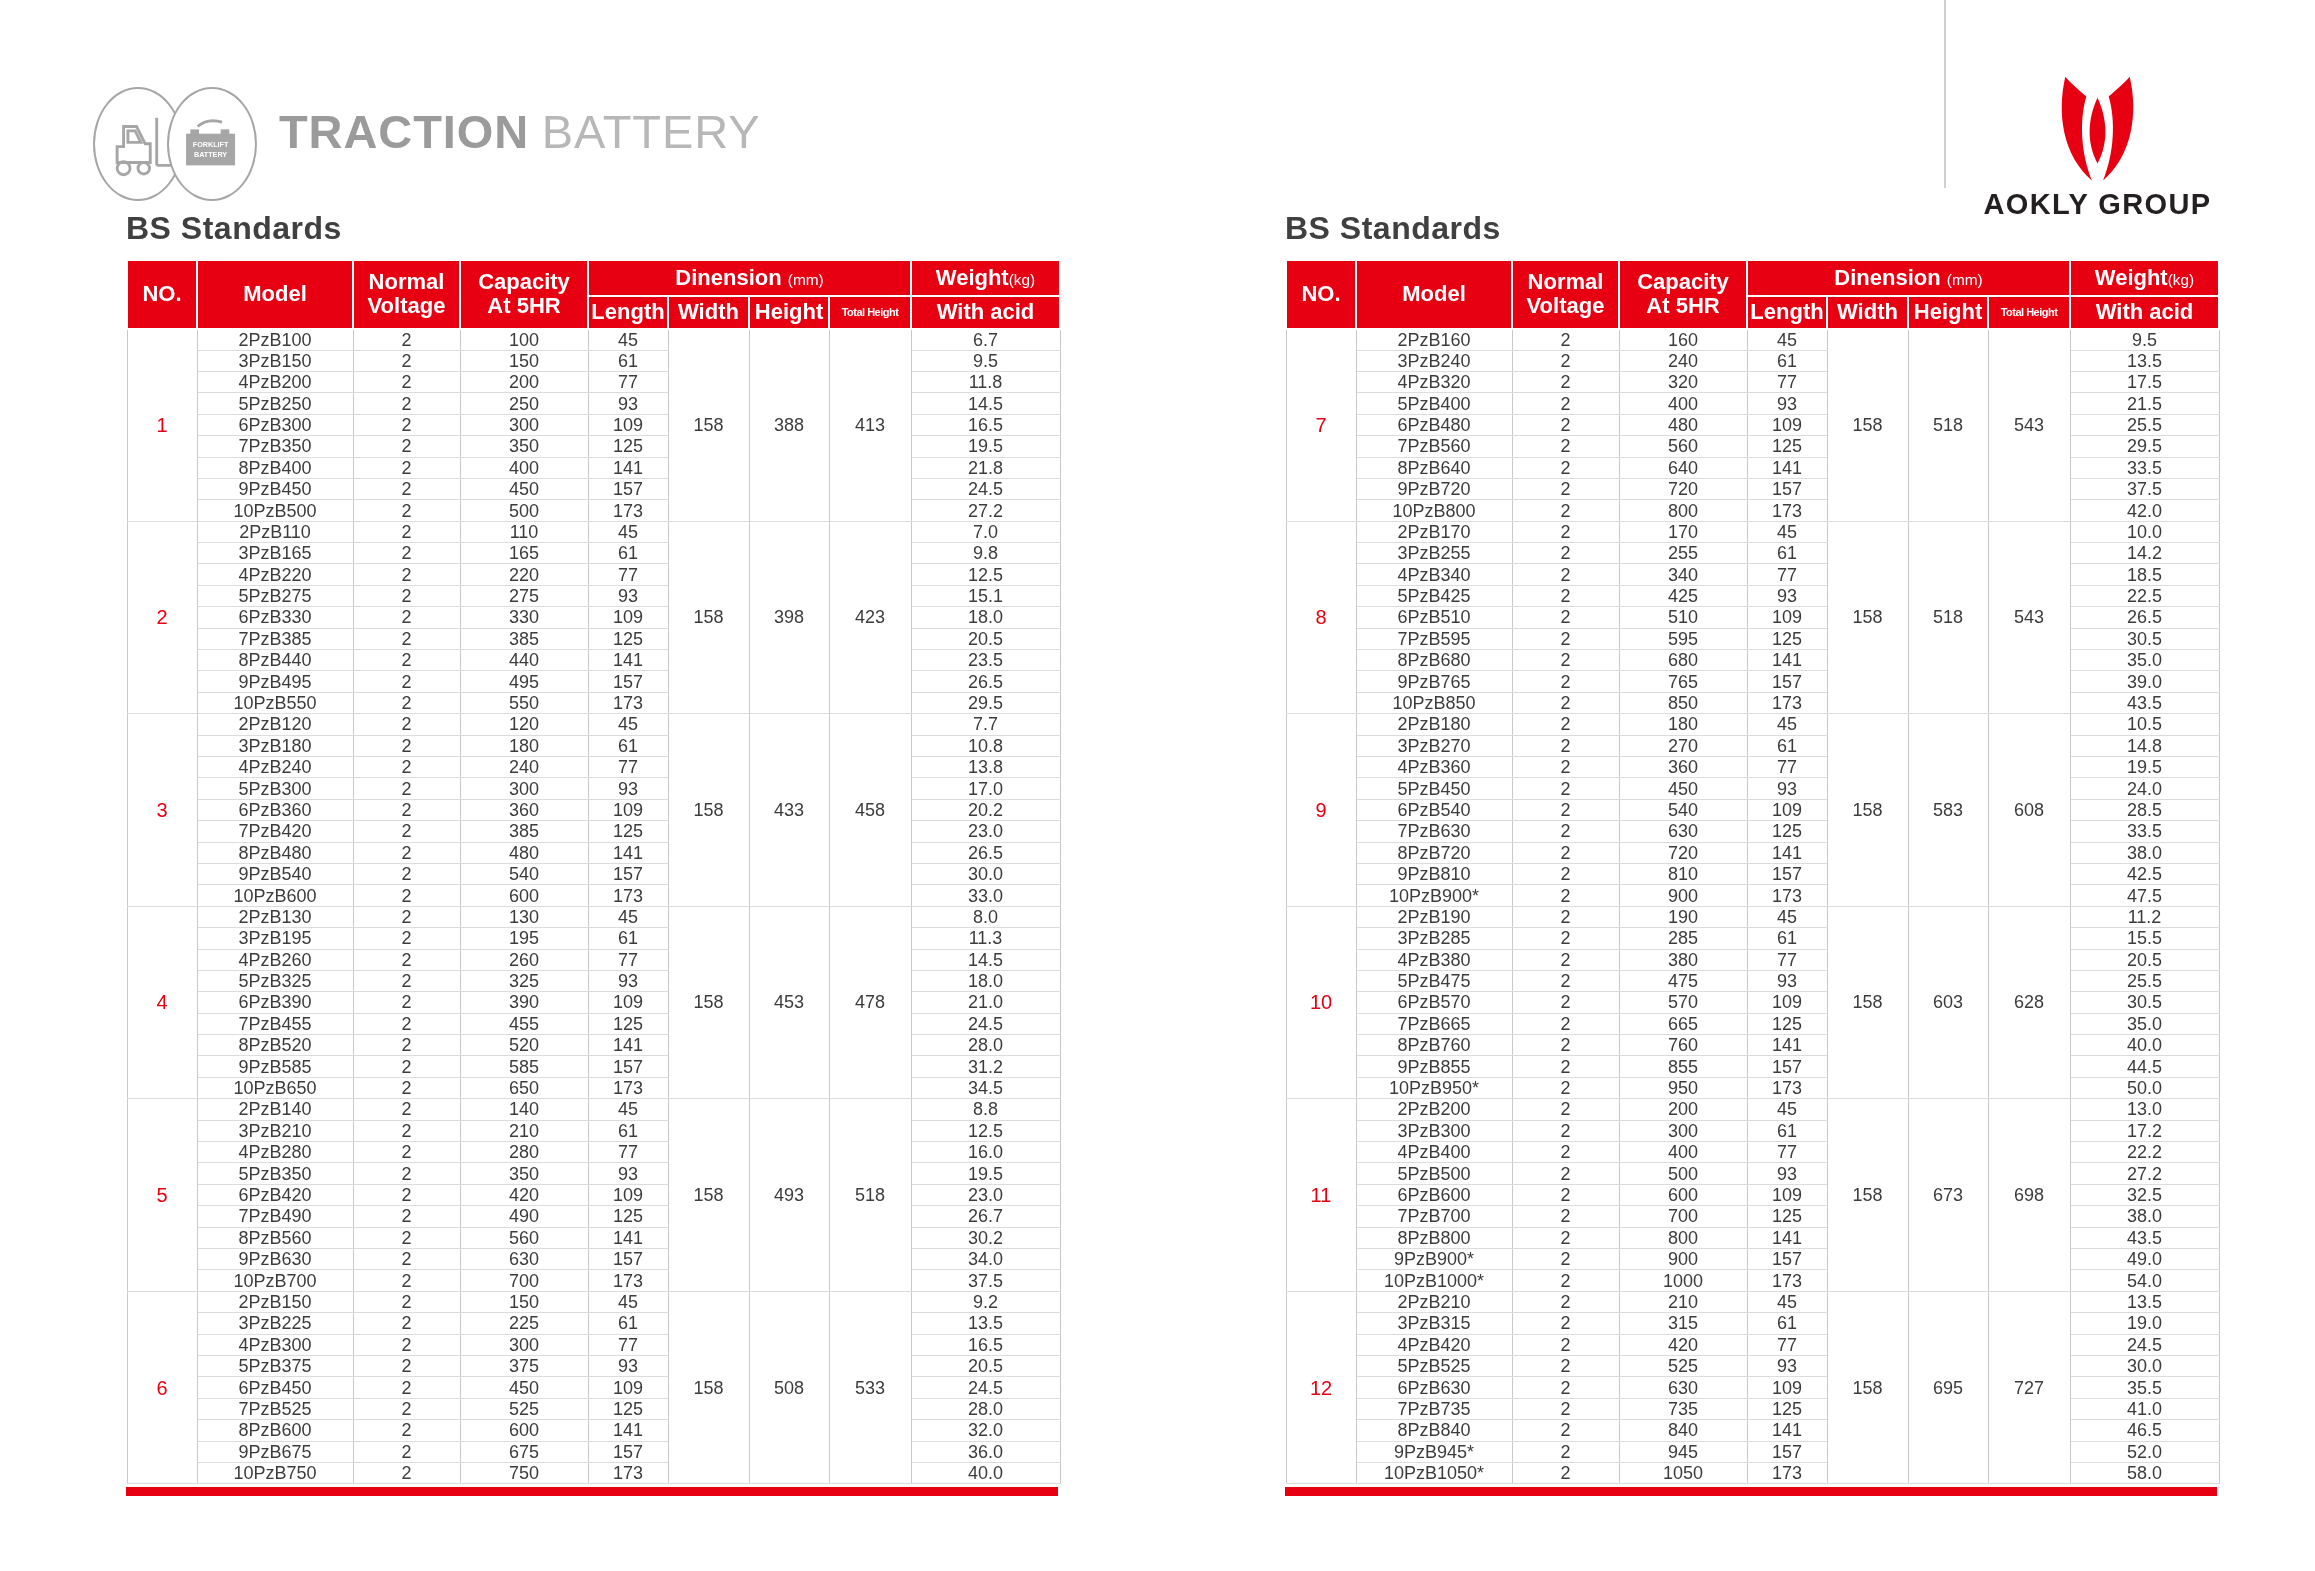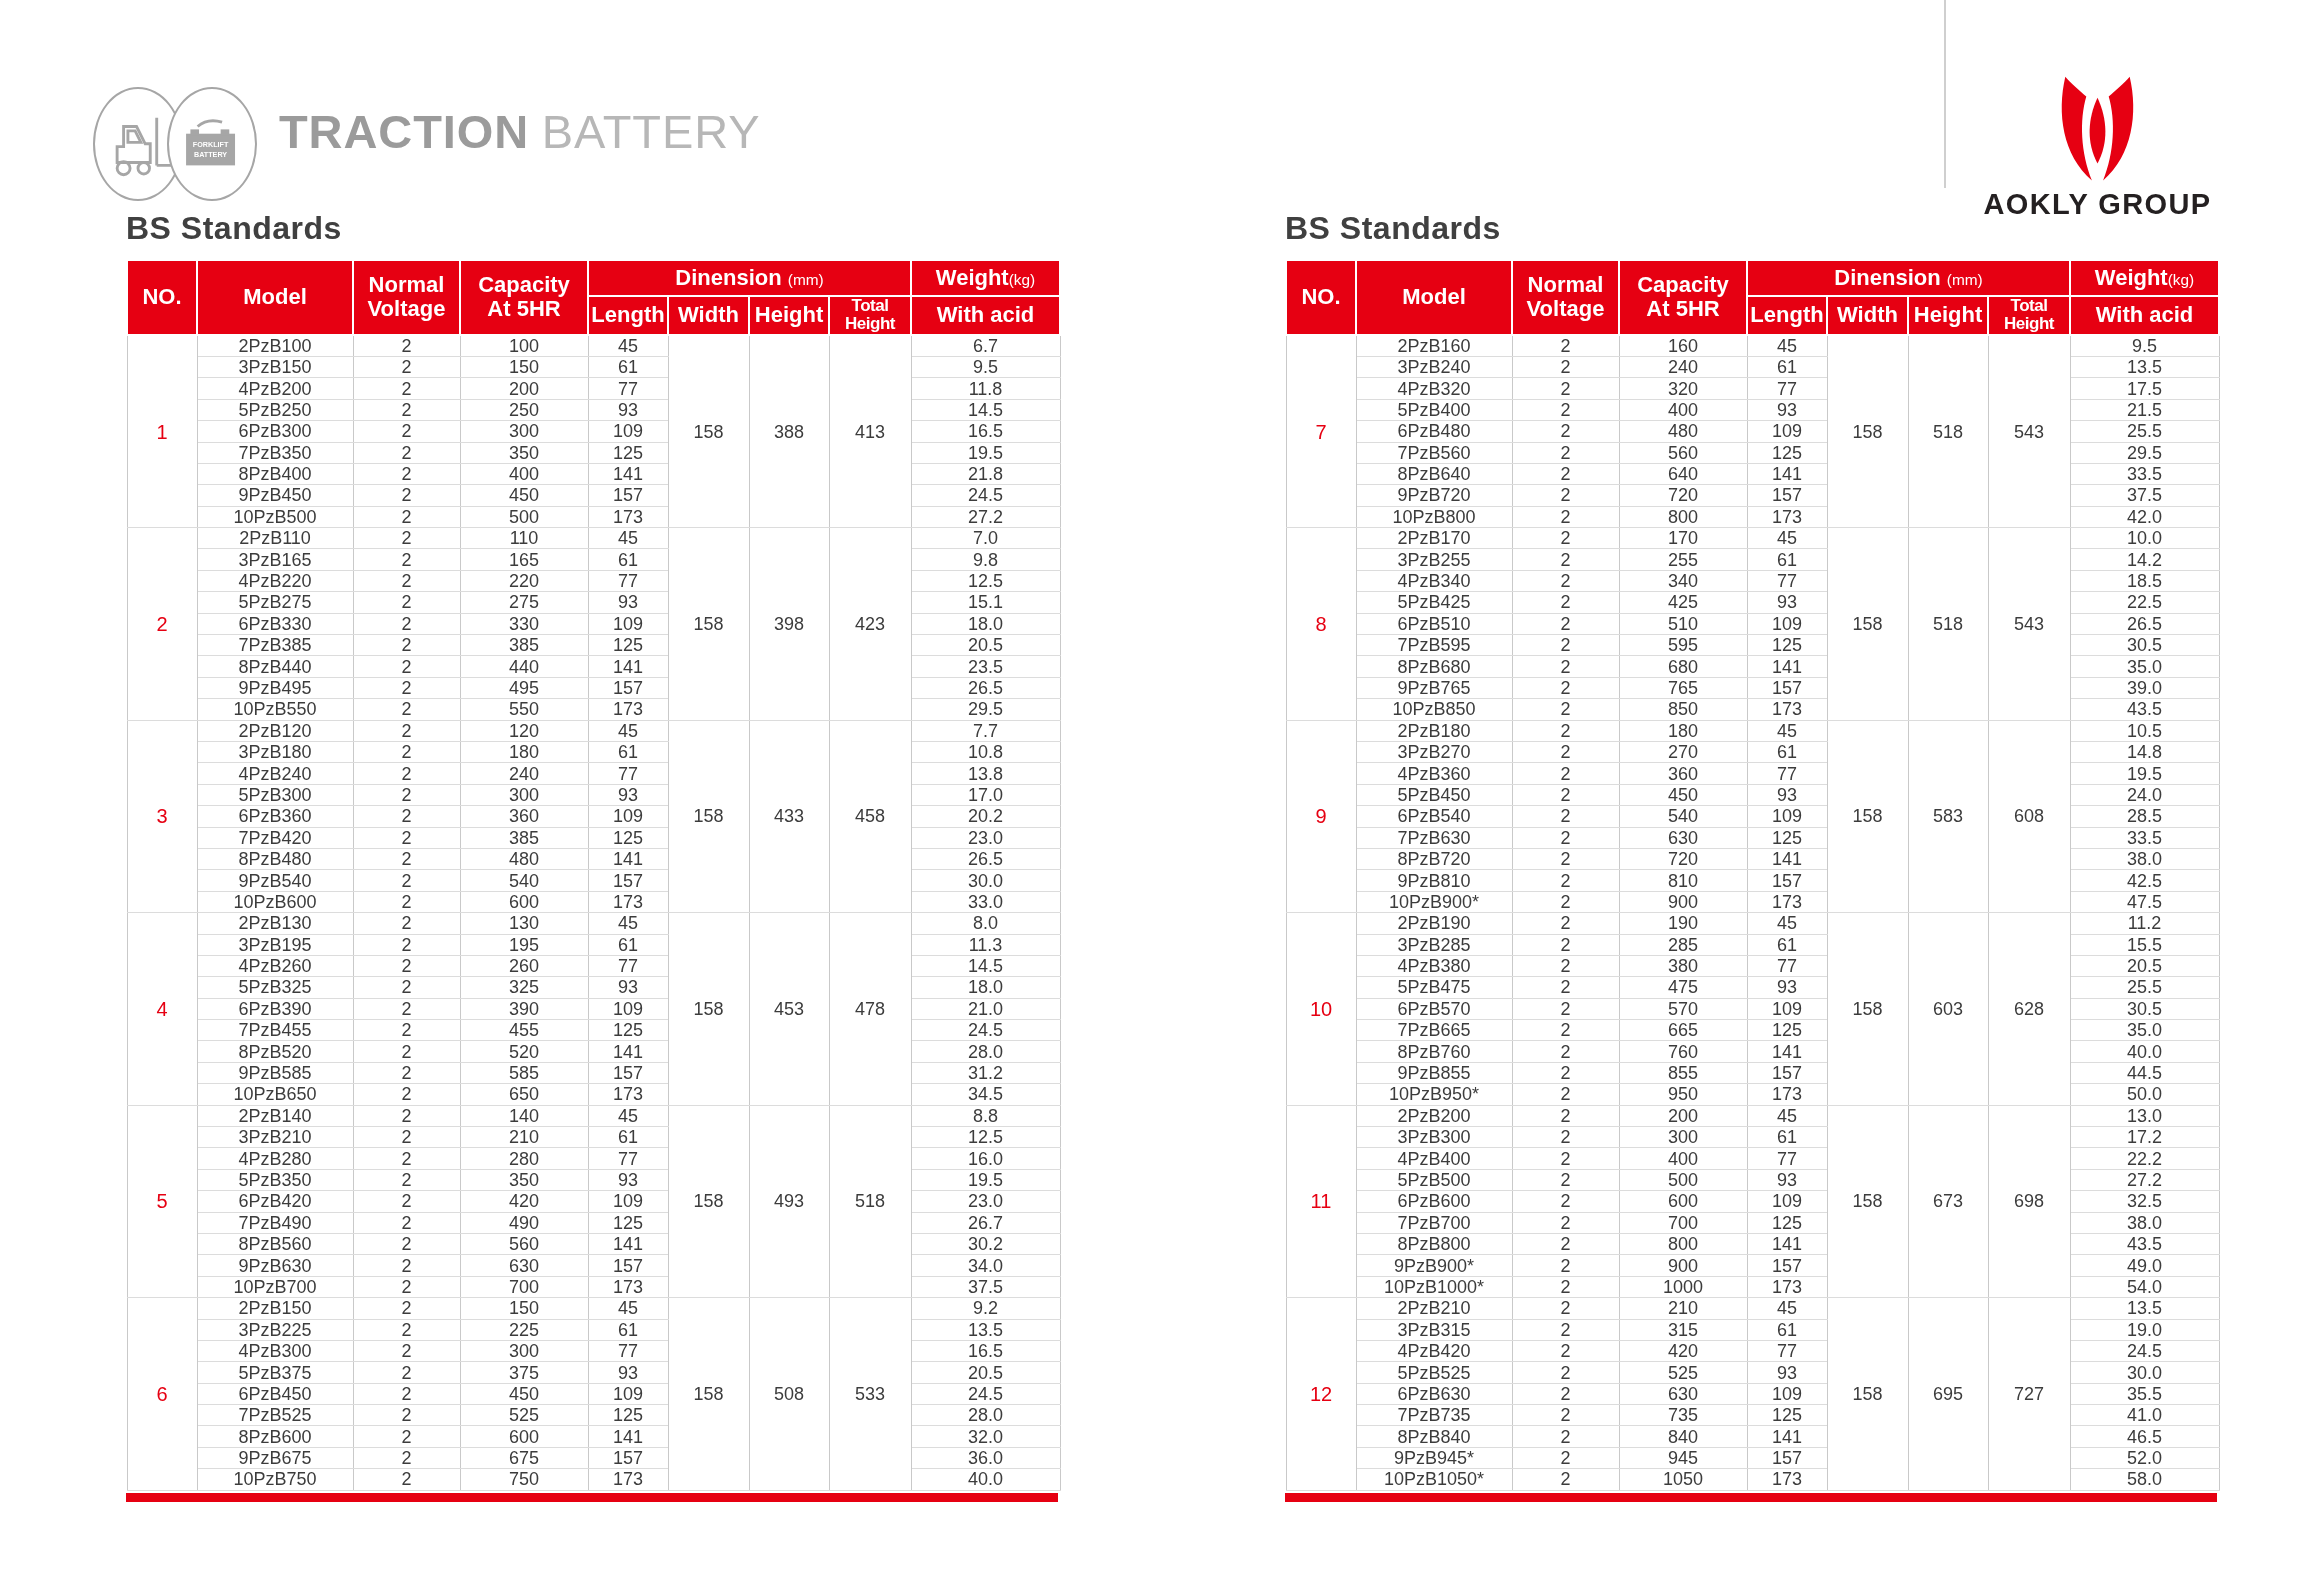--- a/index.html
+++ b/index.html
@@ -29,21 +29,21 @@
   .panel.left{left:126px;}
   .panel.right{left:1285px;}
   .panel h2{margin:0 0 12.7px 0;font-size:32px;line-height:36px;font-weight:700;color:#404040;letter-spacing:0.5px;}
 
   table.spec{border-collapse:collapse;table-layout:fixed;width:932px;}
   table.spec thead th{background:#e60012;color:#fff;border:2.7px solid #fff;
         font-weight:700;font-size:22px;line-height:1.1;padding:0;text-align:center;vertical-align:middle;}
   table.spec thead tr.hr1{height:36px;}
   table.spec thead tr.hr2{height:33px;}
   table.spec thead th small{font-size:15.4px;font-weight:400;}
-  table.spec thead th.th-total{font-size:17px;letter-spacing:-0.5px;}
+  table.spec thead th.th-total{font-size:11px;letter-spacing:-0.5px;}
 
   table.spec tbody tr{height:21.4px;}
   table.spec tbody td{padding:0;text-align:center;vertical-align:middle;
         font-size:18px;color:#3c3c3c;line-height:1;
         border-top:0.9px solid #dcdcdc;border-bottom:0.9px solid #dcdcdc;
         border-left:0.9px solid #c9c9c9;border-right:0.9px solid #c9c9c9;}
   table.spec tbody td.no{color:#e60012;font-size:20px;}
   table.spec tbody tr.g-top td{border-top:1.8px solid #a3a3a3;}
 
   .red-bar{width:932px;height:9px;background:#e60012;margin-top:2.7px;}

